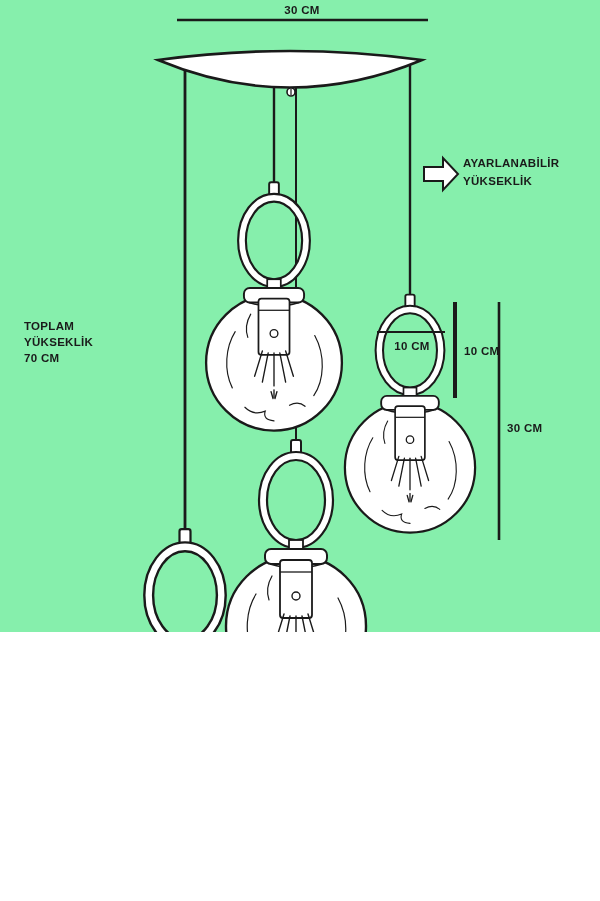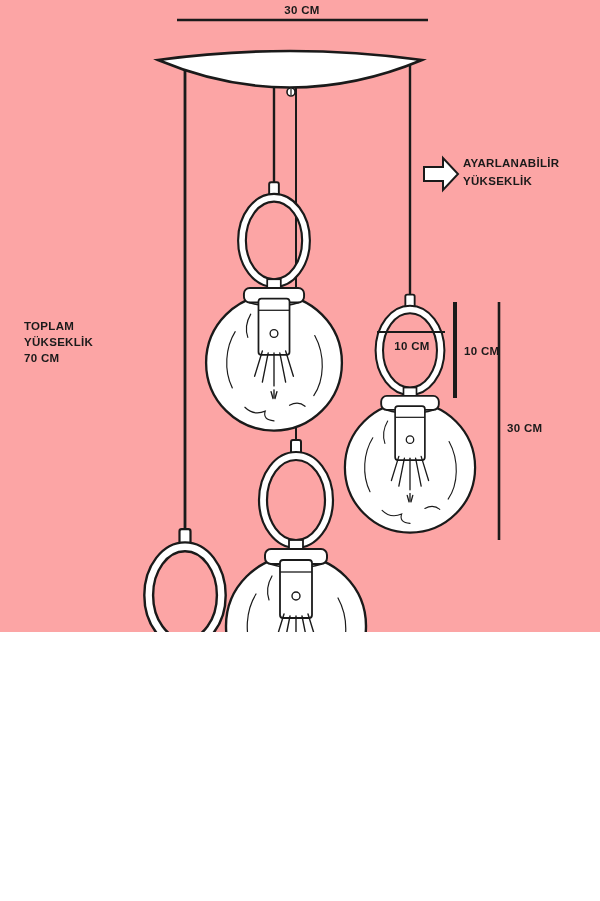--- a/index.html
+++ b/index.html
@@ -4,21 +4,21 @@
 <style>
   html, body {
     margin: 0;
     padding: 0;
     background: #ffffff;
   }
   .canvas {
     position: relative;
     width: 600px;
     height: 632px;
-    background: #fca5a5;
+    background: #86efac;
     font-family: "Liberation Sans", sans-serif;
     overflow: hidden;
   }
   svg { display: block; }
   text {
     font-family: "Liberation Sans", sans-serif;
     font-weight: bold;
     fill: #1a1a1a;
   }
   .lbl { font-size: 11.5px; letter-spacing: 0.3px; }

